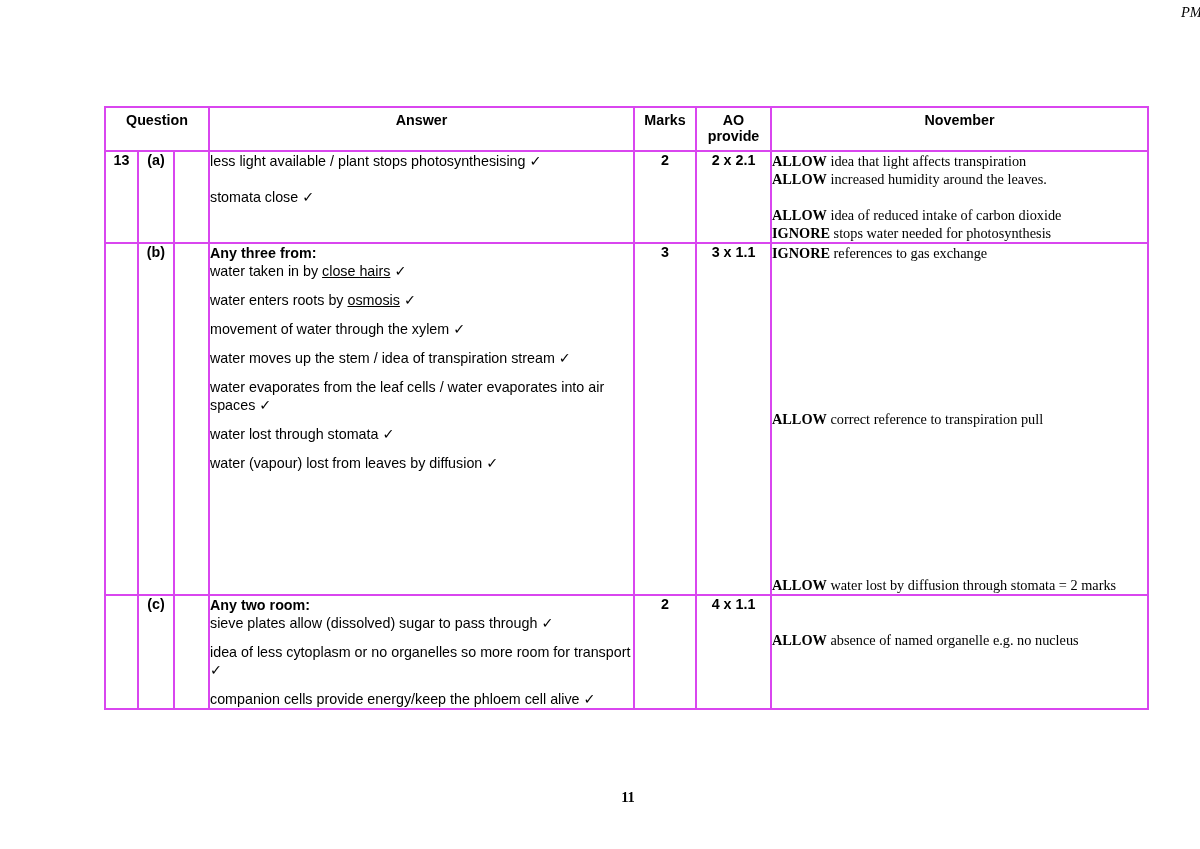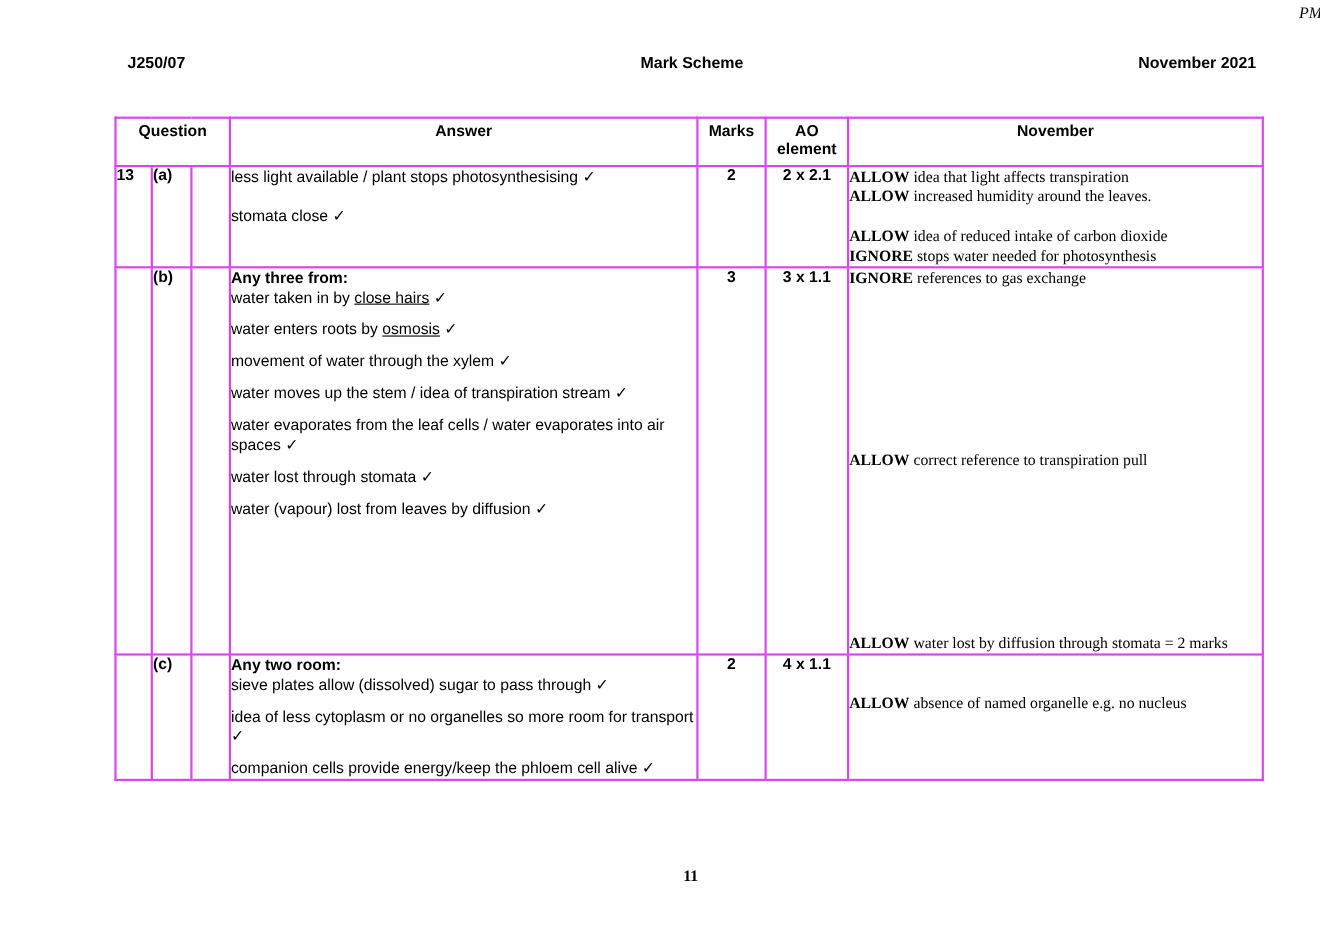--- a/index.html
+++ b/index.html
@@ -68,20 +68,21 @@
   }
   .col-qnum { width: 33px; }
   .col-qlet { width: 36px; }
   .col-qsub { width: 35px; }
   .col-answer { width: 425px; }
   .col-marks { width: 62px; }
   .col-ao { width: 75px; }
   .col-guidance { width: 377px; }
 
   td.qnum, td.qlet, td.qsub {
+    text-align: center;
     font-weight: bold;
     padding-top: 5px;
   }
   td.answer {
     padding: 5px 6px 6px 10px;
     line-height: 1.26;
   }
   td.marks, td.ao {
     text-align: center;
     font-weight: bold;
@@ -111,44 +112,39 @@
     font-family: Liberation Serif, serif;
   }
 </style>
 </head>
 <body>
 
 <div class="page">
 
   <div class="pmt-watermark">PMT</div>
 
-  <div class="doc-header">
-    <div class="left">J250/07</div>
-    <div class="center">Mark Scheme</div>
-    <div class="right">November 2021</div>
-  </div>
 
   <table class="ms">
     <colgroup>
       <col class="col-qnum">
         <col class="col-qlet">
         <col class="col-qsub">
       <col class="col-answer">
         <col class="col-marks">
         <col class="col-ao">
         <col class="col-guidance">
     </colgroup>
     <thead>
       <tr>
         <th colspan="3">Question</th>
         <th>Answer</th>
         <th>Marks</th>
         <th>
           <div>AO</div>
-          <div>element</div>
+          <div>provide</div>
         </th>
         <th>November</th>
       </tr>
     </thead>
     <tbody>
 
       <tr>
         <td class="qnum">13</td>
         <td class="qlet">(a)</td>
         <td class="qsub"></td>

